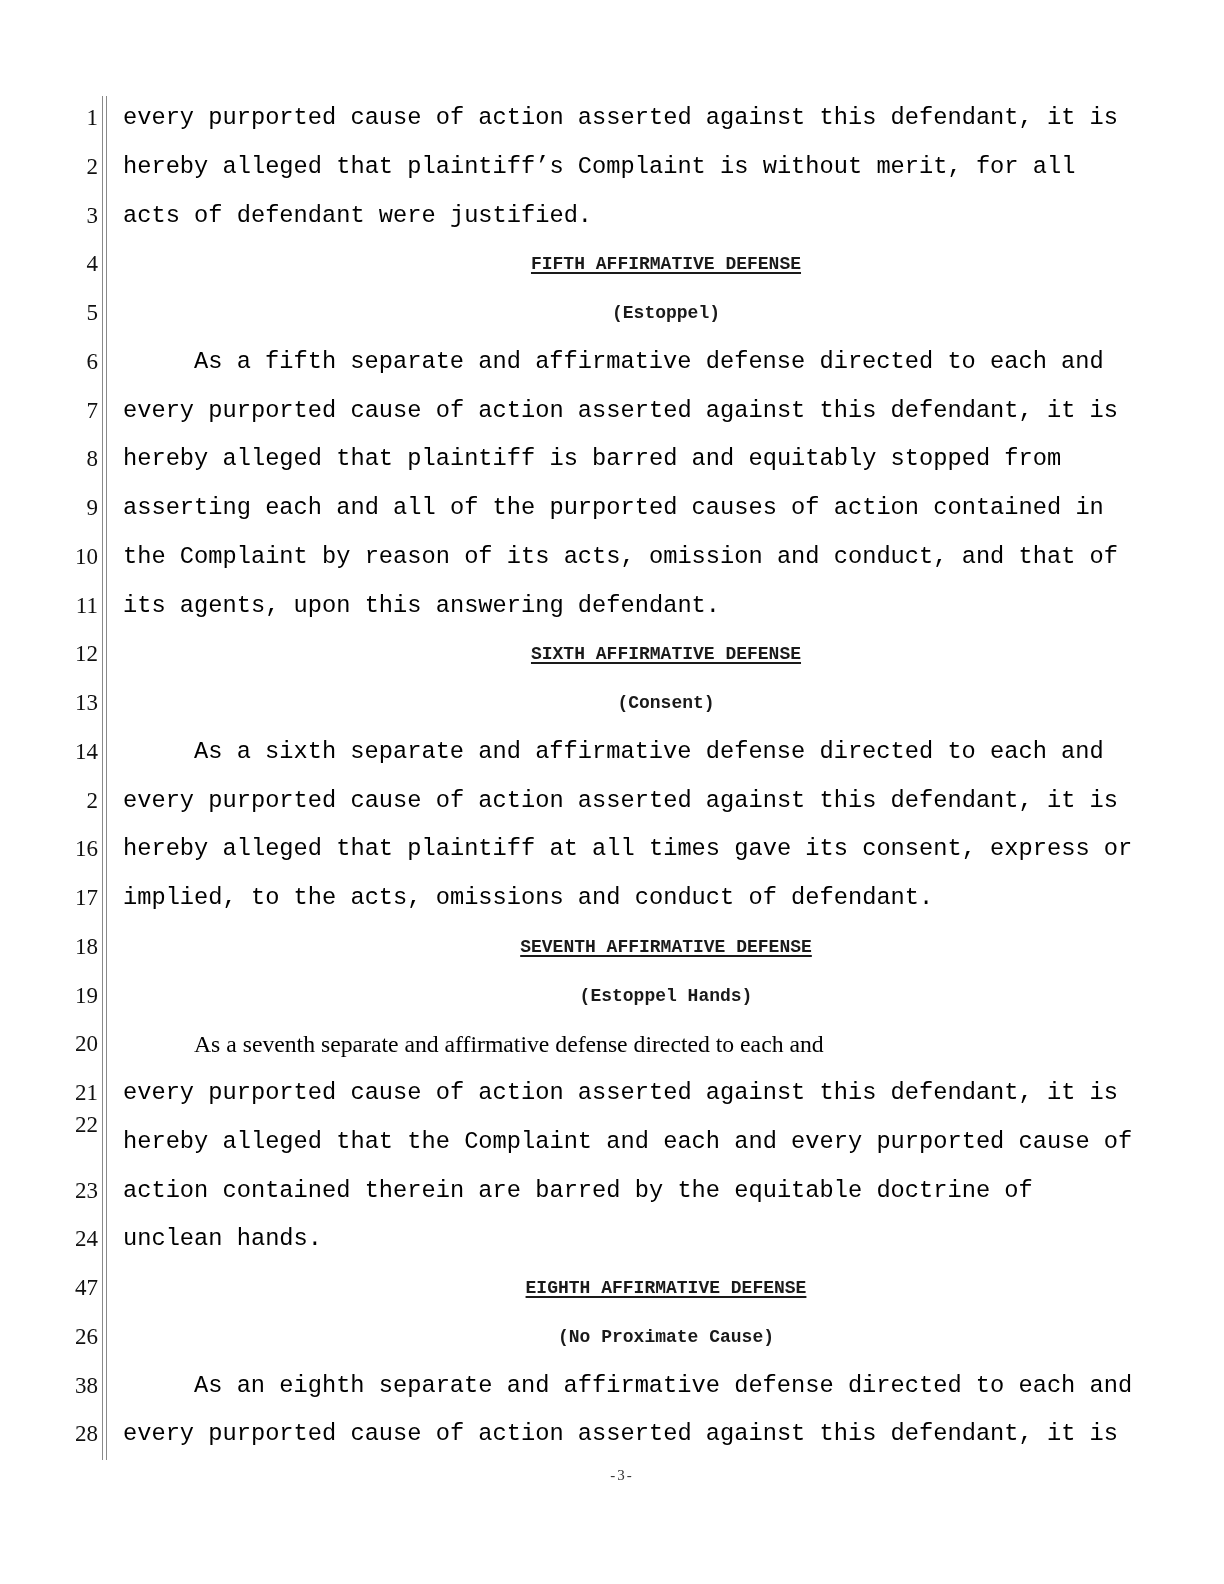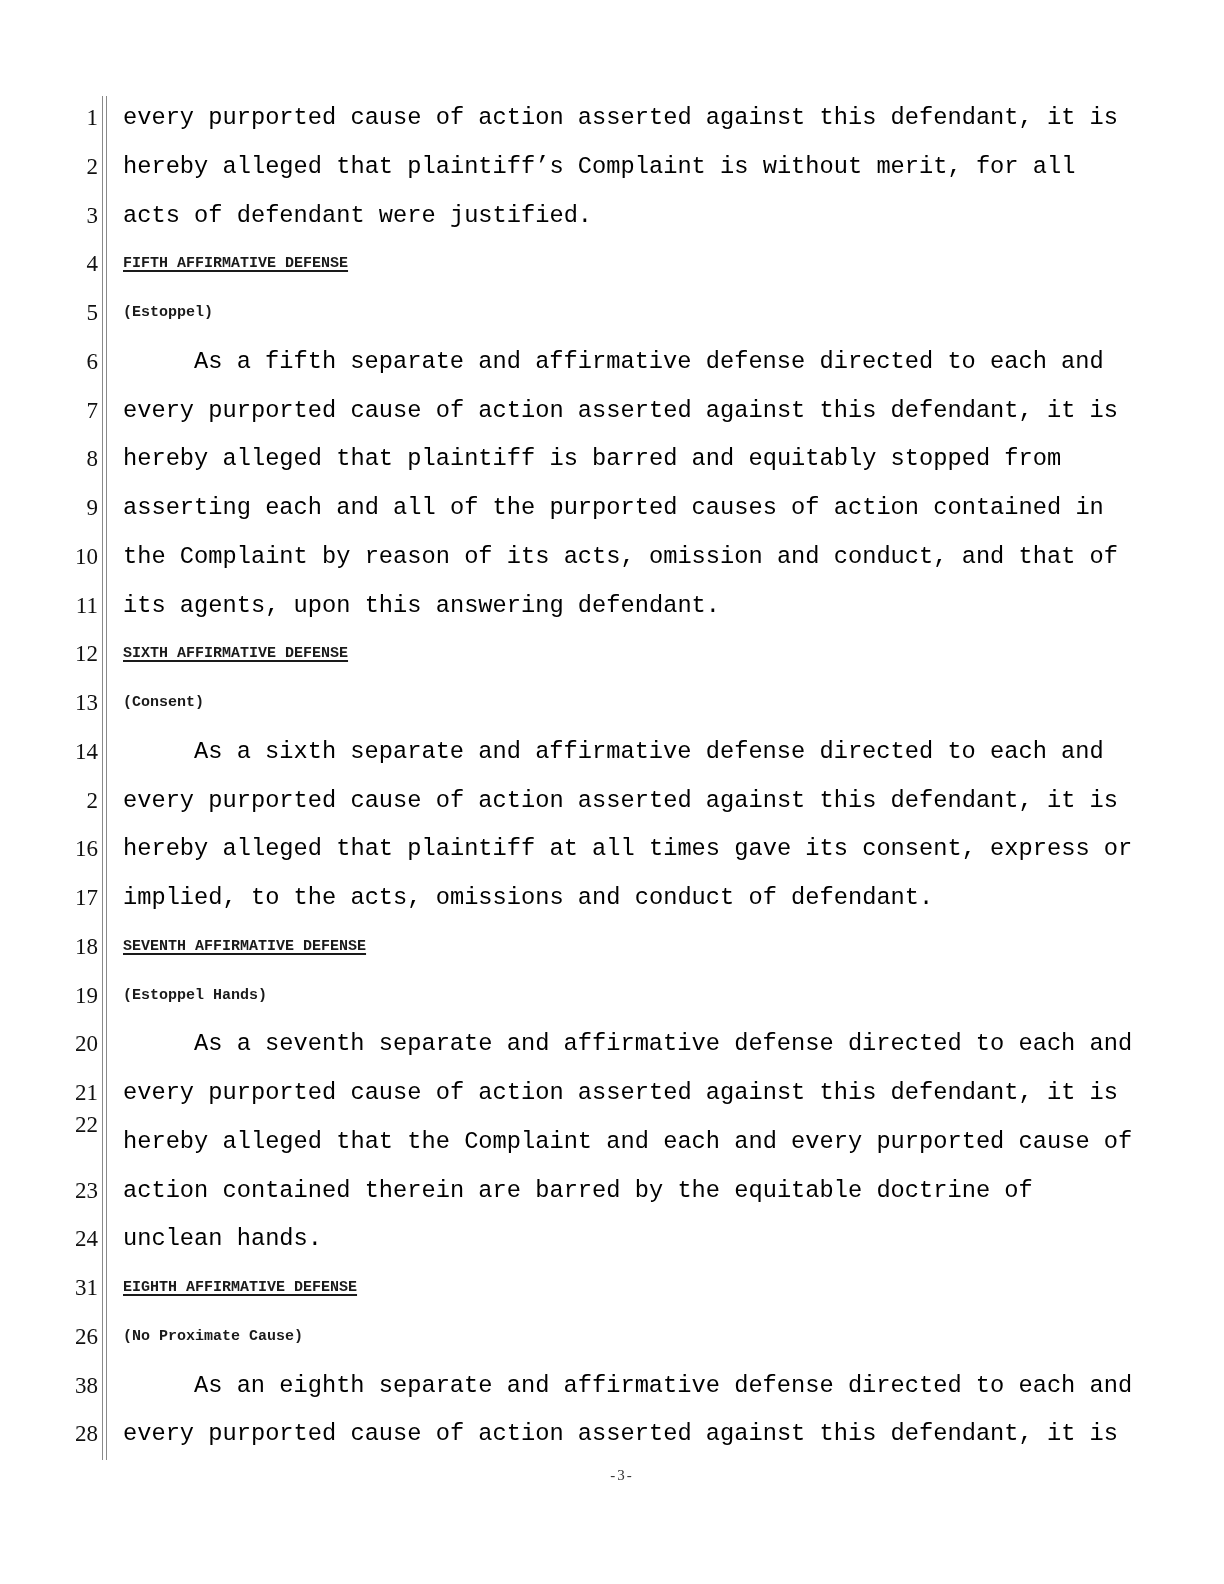--- a/index.html
+++ b/index.html
@@ -52,25 +52,25 @@
       line-height: 28px;
       color: #000000;
       letter-spacing: 0px;
     }
     .text-line.indent { left: 194px; }
 
     .heading {
       position: absolute;
       left: 123px;
       width: 1086px;
-      text-align: left;
+      text-align: center;
       white-space: pre;
       font-family: "Liberation Mono", monospace;
       font-weight: bold;
-      font-size: 15px;
+      font-size: 18px;
       line-height: 28px;
       color: #1a1a1a;
     }
     .heading.title {
       text-decoration: underline;
       text-underline-offset: 3px;
       text-decoration-thickness: 1.5px;
     }
 
     .page-number {
@@ -110,21 +110,21 @@
       <div class="line-no" style="top: 786.5px;">2</div>
       <div class="line-no" style="top: 835.25px;">16</div>
       <div class="line-no" style="top: 884px;">17</div>
       <div class="line-no" style="top: 932.75px;">18</div>
       <div class="line-no" style="top: 981.5px;">19</div>
       <div class="line-no" style="top: 1030.25px;">20</div>
       <div class="line-no" style="top: 1079px;">21</div>
       <div class="line-no" style="top: 1111px;">22</div>
       <div class="line-no" style="top: 1176.5px;">23</div>
       <div class="line-no" style="top: 1225.25px;">24</div>
-      <div class="line-no" style="top: 1274px;">31</div>
+      <div class="line-no" style="top: 1274px;">47</div>
       <div class="line-no" style="top: 1322.75px;">26</div>
       <div class="line-no" style="top: 1371.5px;">38</div>
       <div class="line-no" style="top: 1420.25px;">28</div>
     </div>
   <div id="body-text">
       <div class="text-line" style="top: 104px;">every purported cause of action asserted against this defendant, it is</div>
       <div class="text-line" style="top: 152.75px;">hereby alleged that plaintiff’s Complaint is without merit, for all</div>
       <div class="text-line" style="top: 201.5px;">acts of defendant were justified.</div>
       <div class="heading title" style="top: 250.25px;">FIFTH AFFIRMATIVE DEFENSE</div>
       <div class="heading" style="top: 299px;">(Estoppel)</div>
@@ -135,21 +135,21 @@
       <div class="text-line" style="top: 542.75px;">the Complaint by reason of its acts, omission and conduct, and that of</div>
       <div class="text-line" style="top: 591.5px;">its agents, upon this answering defendant.</div>
       <div class="heading title" style="top: 640.25px;">SIXTH AFFIRMATIVE DEFENSE</div>
       <div class="heading" style="top: 689px;">(Consent)</div>
       <div class="text-line indent" style="top: 737.75px;">As a sixth separate and affirmative defense directed to each and</div>
       <div class="text-line" style="top: 786.5px;">every purported cause of action asserted against this defendant, it is</div>
       <div class="text-line" style="top: 835.25px;">hereby alleged that plaintiff at all times gave its consent, express or</div>
       <div class="text-line" style="top: 884px;">implied, to the acts, omissions and conduct of defendant.</div>
       <div class="heading title" style="top: 932.75px;">SEVENTH AFFIRMATIVE DEFENSE</div>
       <div class="heading" style="top: 981.5px;">(Estoppel Hands)</div>
-      <div class="text-line indent" style="top: 1030.25px;">As a seventh separate and affirmative defense directed to each and</div>
+      <div class="text-line indent" style="top: 1030.25px; font-family: Liberation Serif, serif;">As a seventh separate and affirmative defense directed to each and</div>
       <div class="text-line" style="top: 1079px;">every purported cause of action asserted against this defendant, it is</div>
       <div class="text-line" style="top: 1127.75px; text-align: right;">hereby alleged that the Complaint and each and every purported cause of</div>
       <div class="text-line" style="top: 1176.5px;">action contained therein are barred by the equitable doctrine of</div>
       <div class="text-line" style="top: 1225.25px;">unclean hands.</div>
       <div class="heading title" style="top: 1274px;">EIGHTH AFFIRMATIVE DEFENSE</div>
       <div class="heading" style="top: 1322.75px;">(No Proximate Cause)</div>
       <div class="text-line indent" style="top: 1371.5px;">As an eighth separate and affirmative defense directed to each and</div>
       <div class="text-line" style="top: 1420.25px;">every purported cause of action asserted against this defendant, it is</div>
     </div>
 

